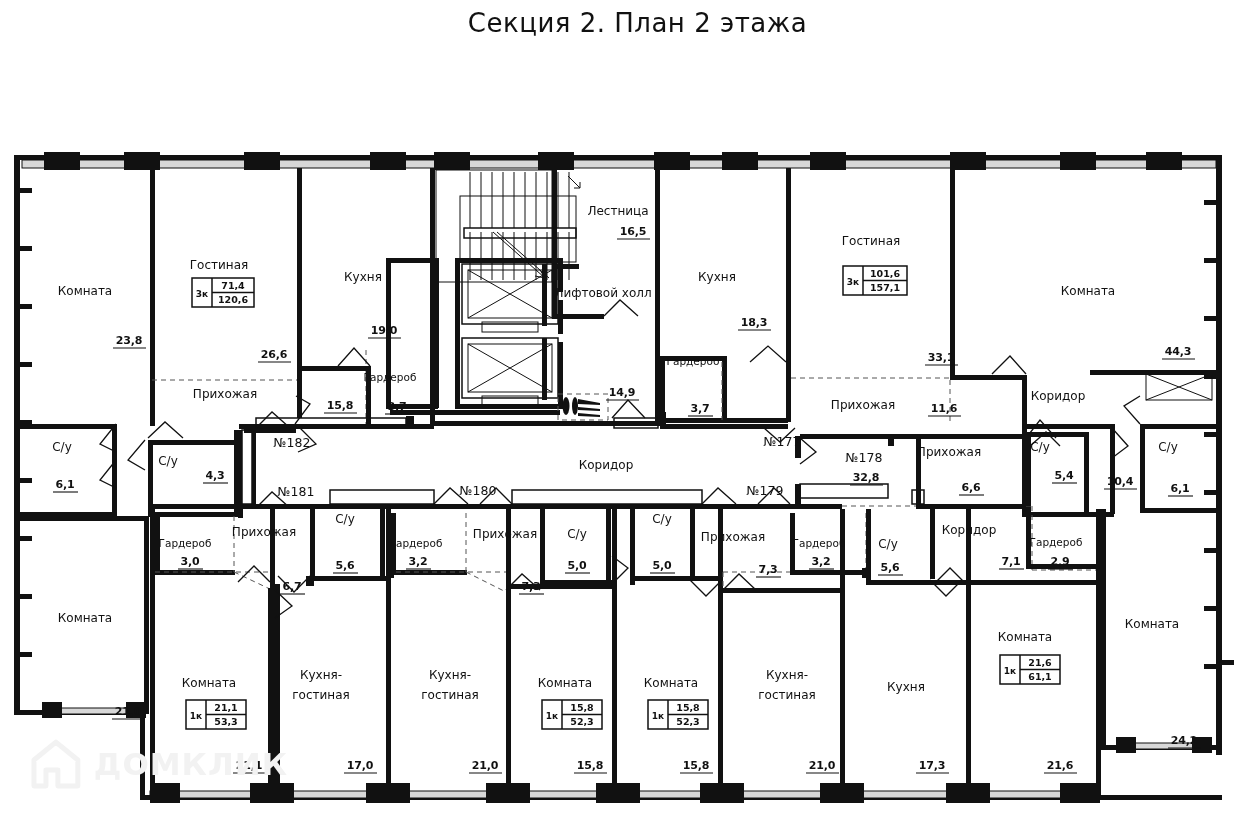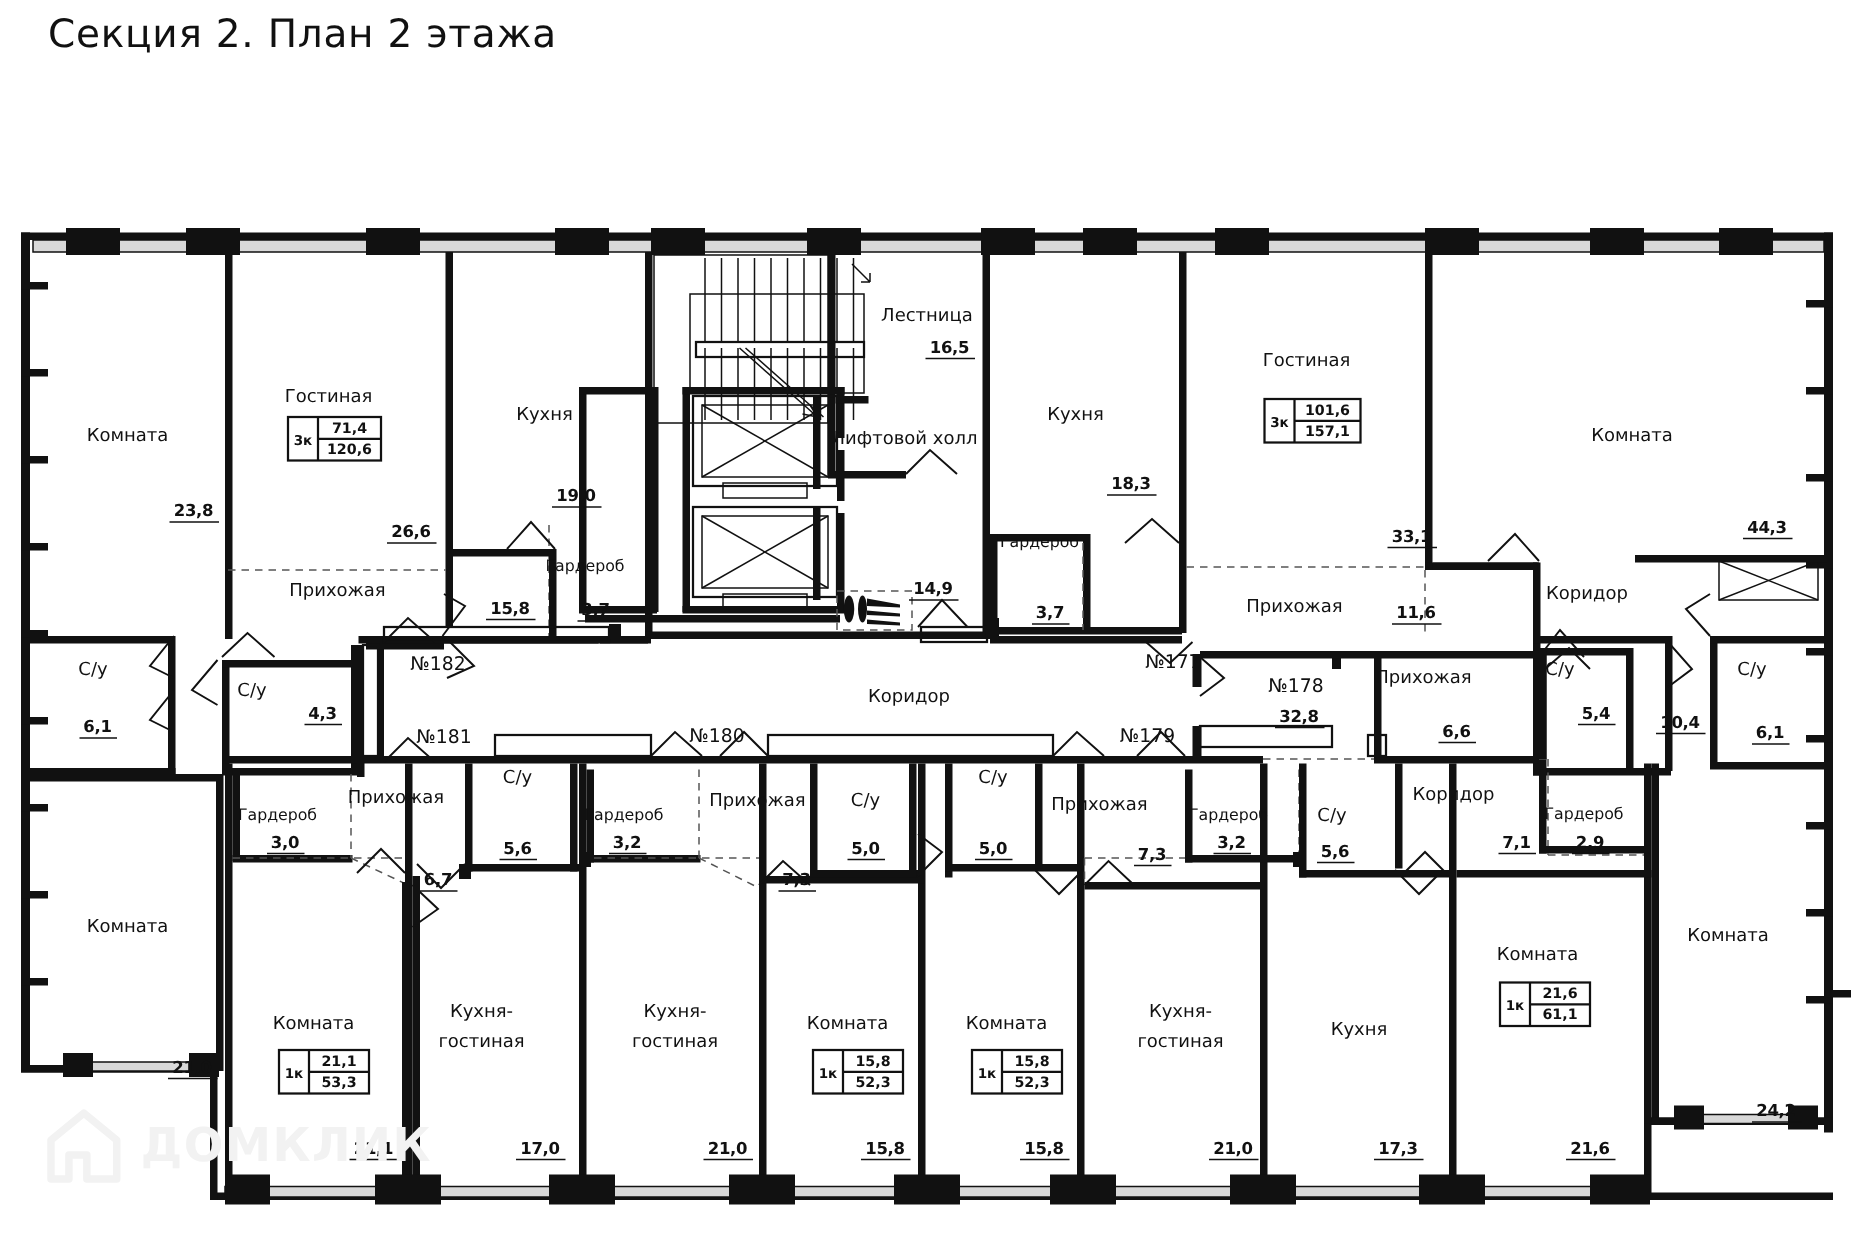--- a/index.html
+++ b/index.html
@@ -11,20 +11,21 @@
   #page {
     position: relative;
     width: 1243px;
     height: 823px;
     background: #ffffff;
     overflow: hidden;
   }
   #plan-title {
     position: absolute;
     top: 8px; left: 0; width: 100%;
+    text-align: center;
     font-family: "DejaVu Sans", sans-serif;
     font-size: 26px;
     font-weight: 400;
     letter-spacing: 0.5px;
     color: #111111;
     padding-left: 32px;
   }
   #svg-plan {
     position: absolute;
     top: 0; left: 0;

